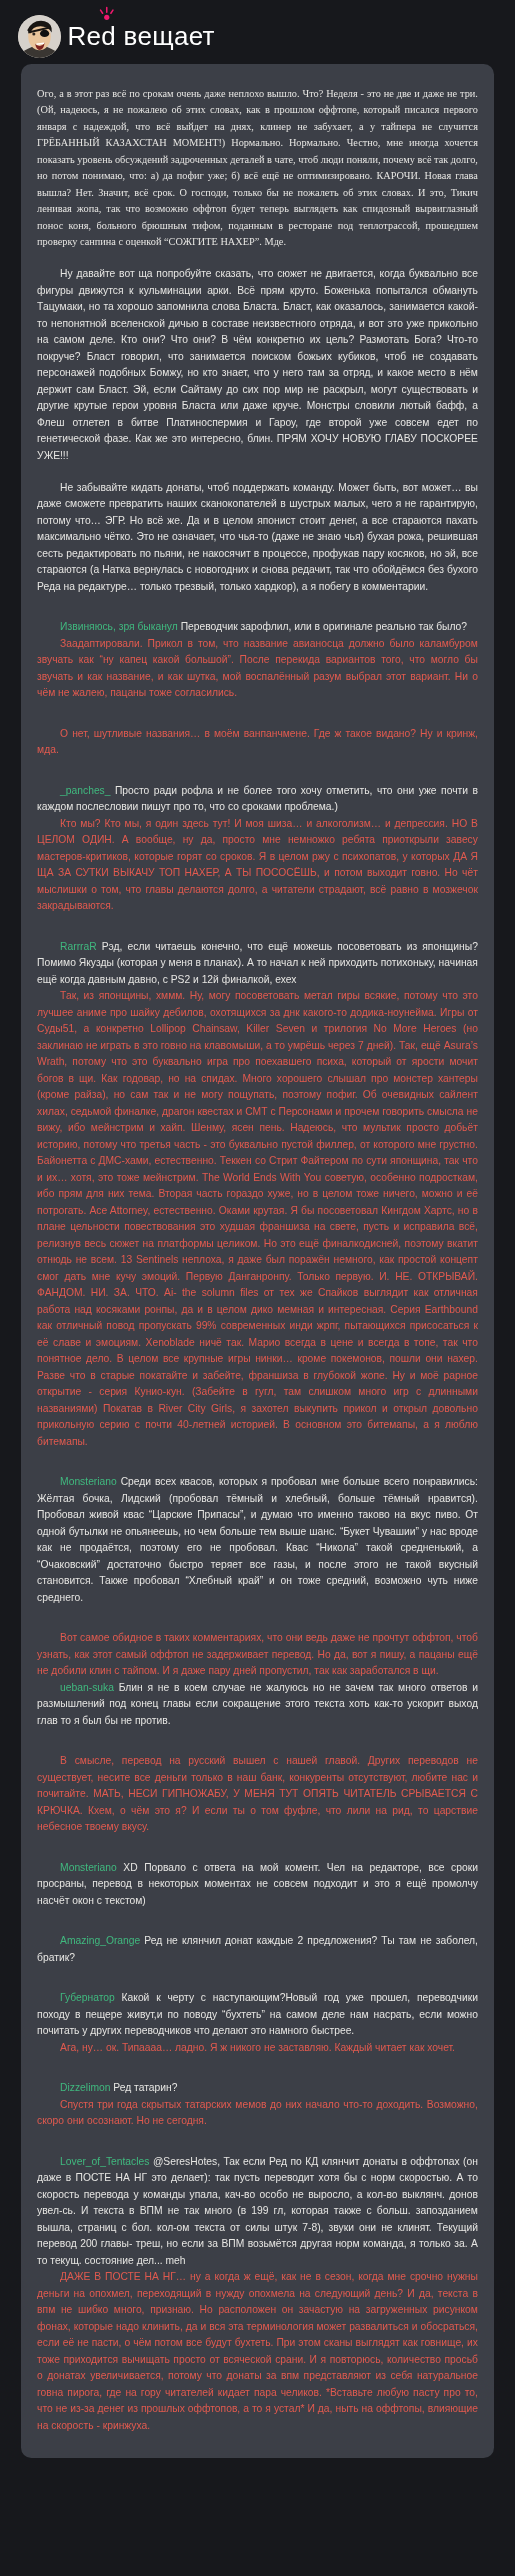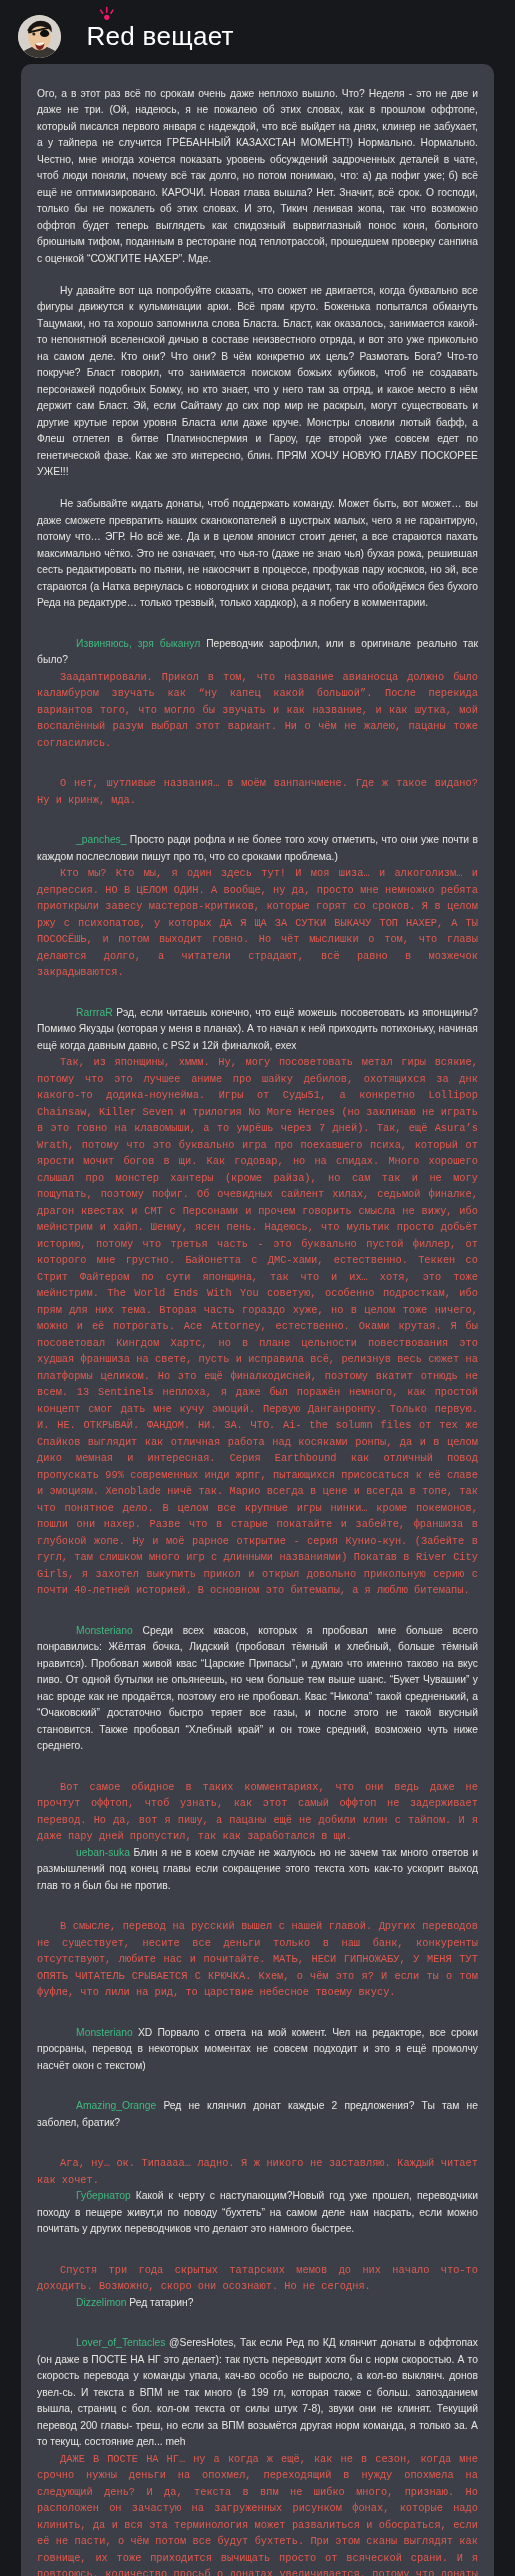--- a/index.html
+++ b/index.html
@@ -6,38 +6,38 @@
     --bg:#17181c; --card:#3c3f47; --white:#e7e6e3; --green:#40b97f; --red:#e25a4f;
   }
   *{box-sizing:border-box;margin:0;padding:0;}
   html,body{background:var(--bg);}
   body{
     width:515px; min-height:3187px; margin:0 auto;
     font-family:"Liberation Sans","DejaVu Sans",sans-serif;
     -webkit-font-smoothing:antialiased;
   }
   
-  .header{position:relative; height:63px; padding:10.3px 0 0 17.5px; display:flex; align-items:center; gap:26px;}
+  .header{position:relative; height:63px; padding:10.3px 0 0 17.5px; display:flex; align-items:center; gap:7px;}
   .avatar{width:43px;height:43px;border-radius:50%;overflow:hidden;flex:0 0 auto;background:#cfc9c2;}
   .page-title{color:#ffffff;font-size:26px;font-weight:400;letter-spacing:0.3px;}
   .spark{position:absolute;left:99px;top:6.2px;width:15.5px;height:15.5px;}
   
   .card{
     margin:1px 20.6px 0 20.6px; background:var(--card); border-radius:10.3px;
     padding:21.6px 16.5px 24px 16.5px; color:var(--white);
     font-size:10.3px; line-height:16.5px; text-align:justify;
   }
   .para{text-indent:23px; margin-bottom:15.5px;}
-  .para.noindent{text-indent:0;}
+  .para.noindent{text-indent:0;font-family:Liberation Serif, serif;}
   .para:last-child{margin-bottom:0;}
   .qa-block{margin-top:24px;}
   .qa-block .para{margin-bottom:0;}
-  .username{color:var(--green);margin-left:16px;}
+  .username{color:var(--green);}
   .q{color:var(--white);}
-  .a{color:var(--red);font-family:Liberation Mono, monospace;}
+  .a{color:var(--red);}
 </style>
 </head>
 <body>
 
 <div class="header">
   <div class="avatar">
     <svg viewBox="0 0 84 84" width="43" height="43">
       <circle cx="42" cy="42" r="42" fill="#d6d1cb"></circle>
       <path d="M12 70 Q42 50 72 70 L72 84 L12 84 Z" fill="#3a3632"></path>
       <ellipse cx="42" cy="42" rx="22" ry="27" fill="#e9c49b"></ellipse>
@@ -85,25 +85,25 @@
     <div class="qa-block">
       <p class="para a">В смысле, перевод на русский вышел с нашей главой. Других переводов не существует, несите все деньги только в наш банк, конкуренты отсутствуют, любите нас и почитайте. МАТЬ, НЕСИ ГИПНОЖАБУ, У МЕНЯ ТУТ ОПЯТЬ ЧИТАТЕЛЬ СРЫВАЕТСЯ С КРЮЧКА. Кхем, о чём это я? И если ты о том фуфле, что лили на рид, то царствие небесное твоему вкусу.</p>
     </div>
     <div class="qa-block">
       <p class="para q"><span class="username">Monsteriano</span> XD Порвало с ответа на мой комент. Чел на редакторе, все сроки просраны, перевод в некоторых моментах не совсем подходит и это я ещё промолчу насчёт окон с текстом)</p>
     </div>
     <div class="qa-block">
       <p class="para q"><span class="username">Amazing_Orange</span> Ред не клянчил донат каждые 2 предложения? Ты там не заболел, братик?</p>
     </div>
     <div class="qa-block">
+      <p class="para q"><span class="username">Губернатор</span> Какой к черту с наступающим?Новый год уже прошел, переводчики походу в пещере живут,и по поводу “бухтеть” на самом деле нам насрать, если можно почитать у других переводчиков что делают это намного быстрее.</p>
       <p class="para a">Ага, ну… ок. Типаааа… ладно. Я ж никого не заставляю. Каждый читает как хочет.</p>
-      <p class="para q"><span class="username">Губернатор</span> Какой к черту с наступающим?Новый год уже прошел, переводчики походу в пещере живут,и по поводу “бухтеть” на самом деле нам насрать, если можно почитать у других переводчиков что делают это намного быстрее.</p>
     </div>
     <div class="qa-block">
+      <p class="para q"><span class="username">Dizzelimon</span> Ред татарин?</p>
       <p class="para a">Спустя три года скрытых татарских мемов до них начало что-то доходить. Возможно, скоро они осознают. Но не сегодня.</p>
-      <p class="para q"><span class="username">Dizzelimon</span> Ред татарин?</p>
     </div>
     <div class="qa-block">
       <p class="para q"><span class="username">Lover_of_Tentacles</span> @SeresHotes, Так если Ред по КД клянчит донаты в оффтопах (он даже в ПОСТЕ НА НГ это делает): так пусть переводит хотя бы с норм скоростью. А то скорость перевода у команды упала, кач-во особо не выросло, а кол-во выклянч. донов увел-сь. И текста в ВПМ не так много (в 199 гл, которая также с больш. запозданием вышла, страниц с бол. кол-ом текста от силы штук 7-8), звуки они не клинят. Текущий перевод 200 главы- треш, но если за ВПМ возьмётся другая норм команда, я только за. А то текущ. состояние дел... meh</p>
       <p class="para a">ДАЖЕ В ПОСТЕ НА НГ… ну а когда ж ещё, как не в сезон, когда мне срочно нужны деньги на опохмел, переходящий в нужду опохмела на следующий день? И да, текста в впм не шибко много, признаю. Но расположен он зачастую на загруженных рисунком фонах, которые надо клинить, да и вся эта терминология может развалиться и обосраться, если её не пасти, о чём потом все будут бухтеть. При этом сканы выглядят как говнище, их тоже приходится вычищать просто от всяческой срани. И я повторюсь, количество просьб о донатах увеличивается, потому что донаты за впм представляют из себя натуральное говна пирога, где на гору читателей кидает пара челиков. *Вставьте любую пасту про то, что не из-за денег из прошлых оффтопов, а то я устал* И да, ныть на оффтопы, влияющие на скорость - кринжуха.</p>
     </div>
   </div>
 
 
 </body></html>

